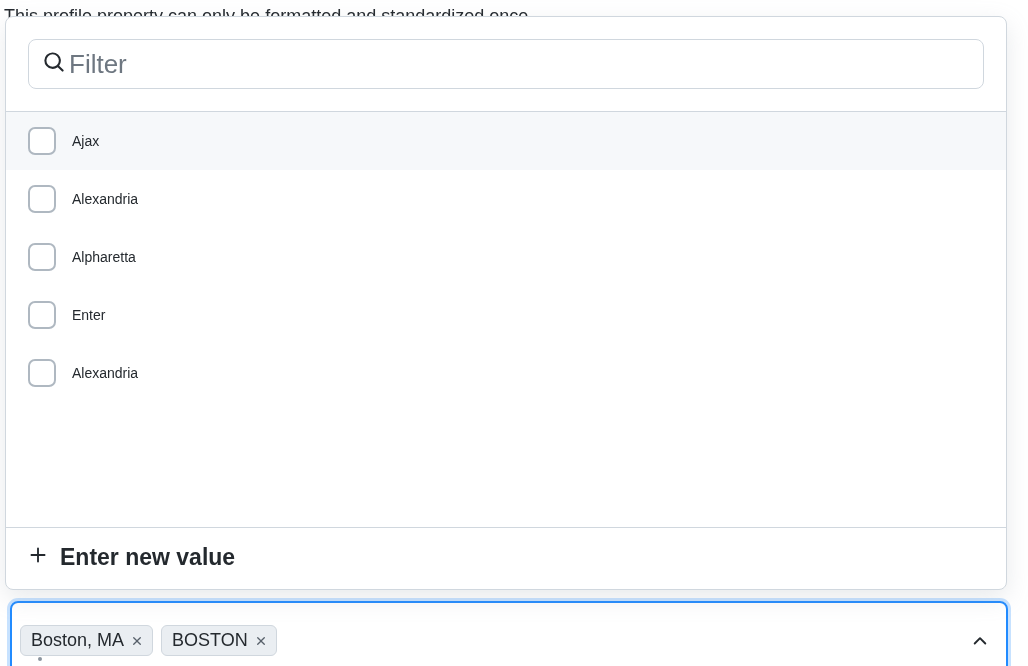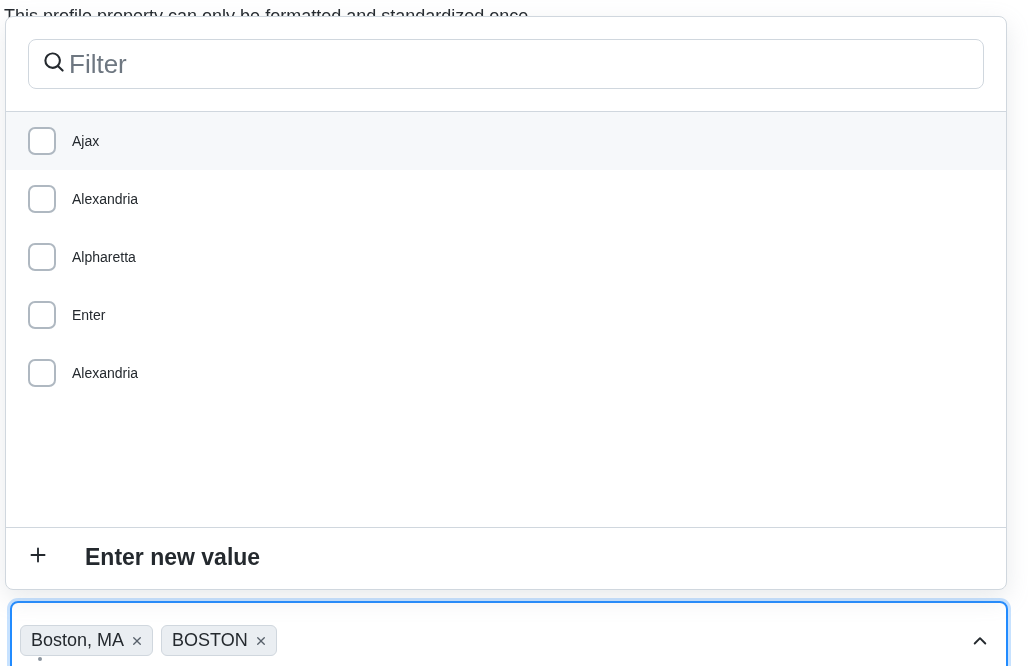--- a/index.html
+++ b/index.html
@@ -107,21 +107,20 @@
     }
     .enter-new {
       border-top: 1px solid #d0d7de;
       display: flex;
       align-items: center;
       padding: 16px 22px 18px 22px;
       font-size: 23px;
       font-weight: 600;
       color: #24292e;
       cursor: pointer;
-      gap: 25px;
     }
     .enter-new svg {
       margin-right: 12px;
     }
     .multi-select {
       position: absolute;
       top: 601px;
       left: 10px;
       width: 998px;
       border: 2px solid #218bff;

